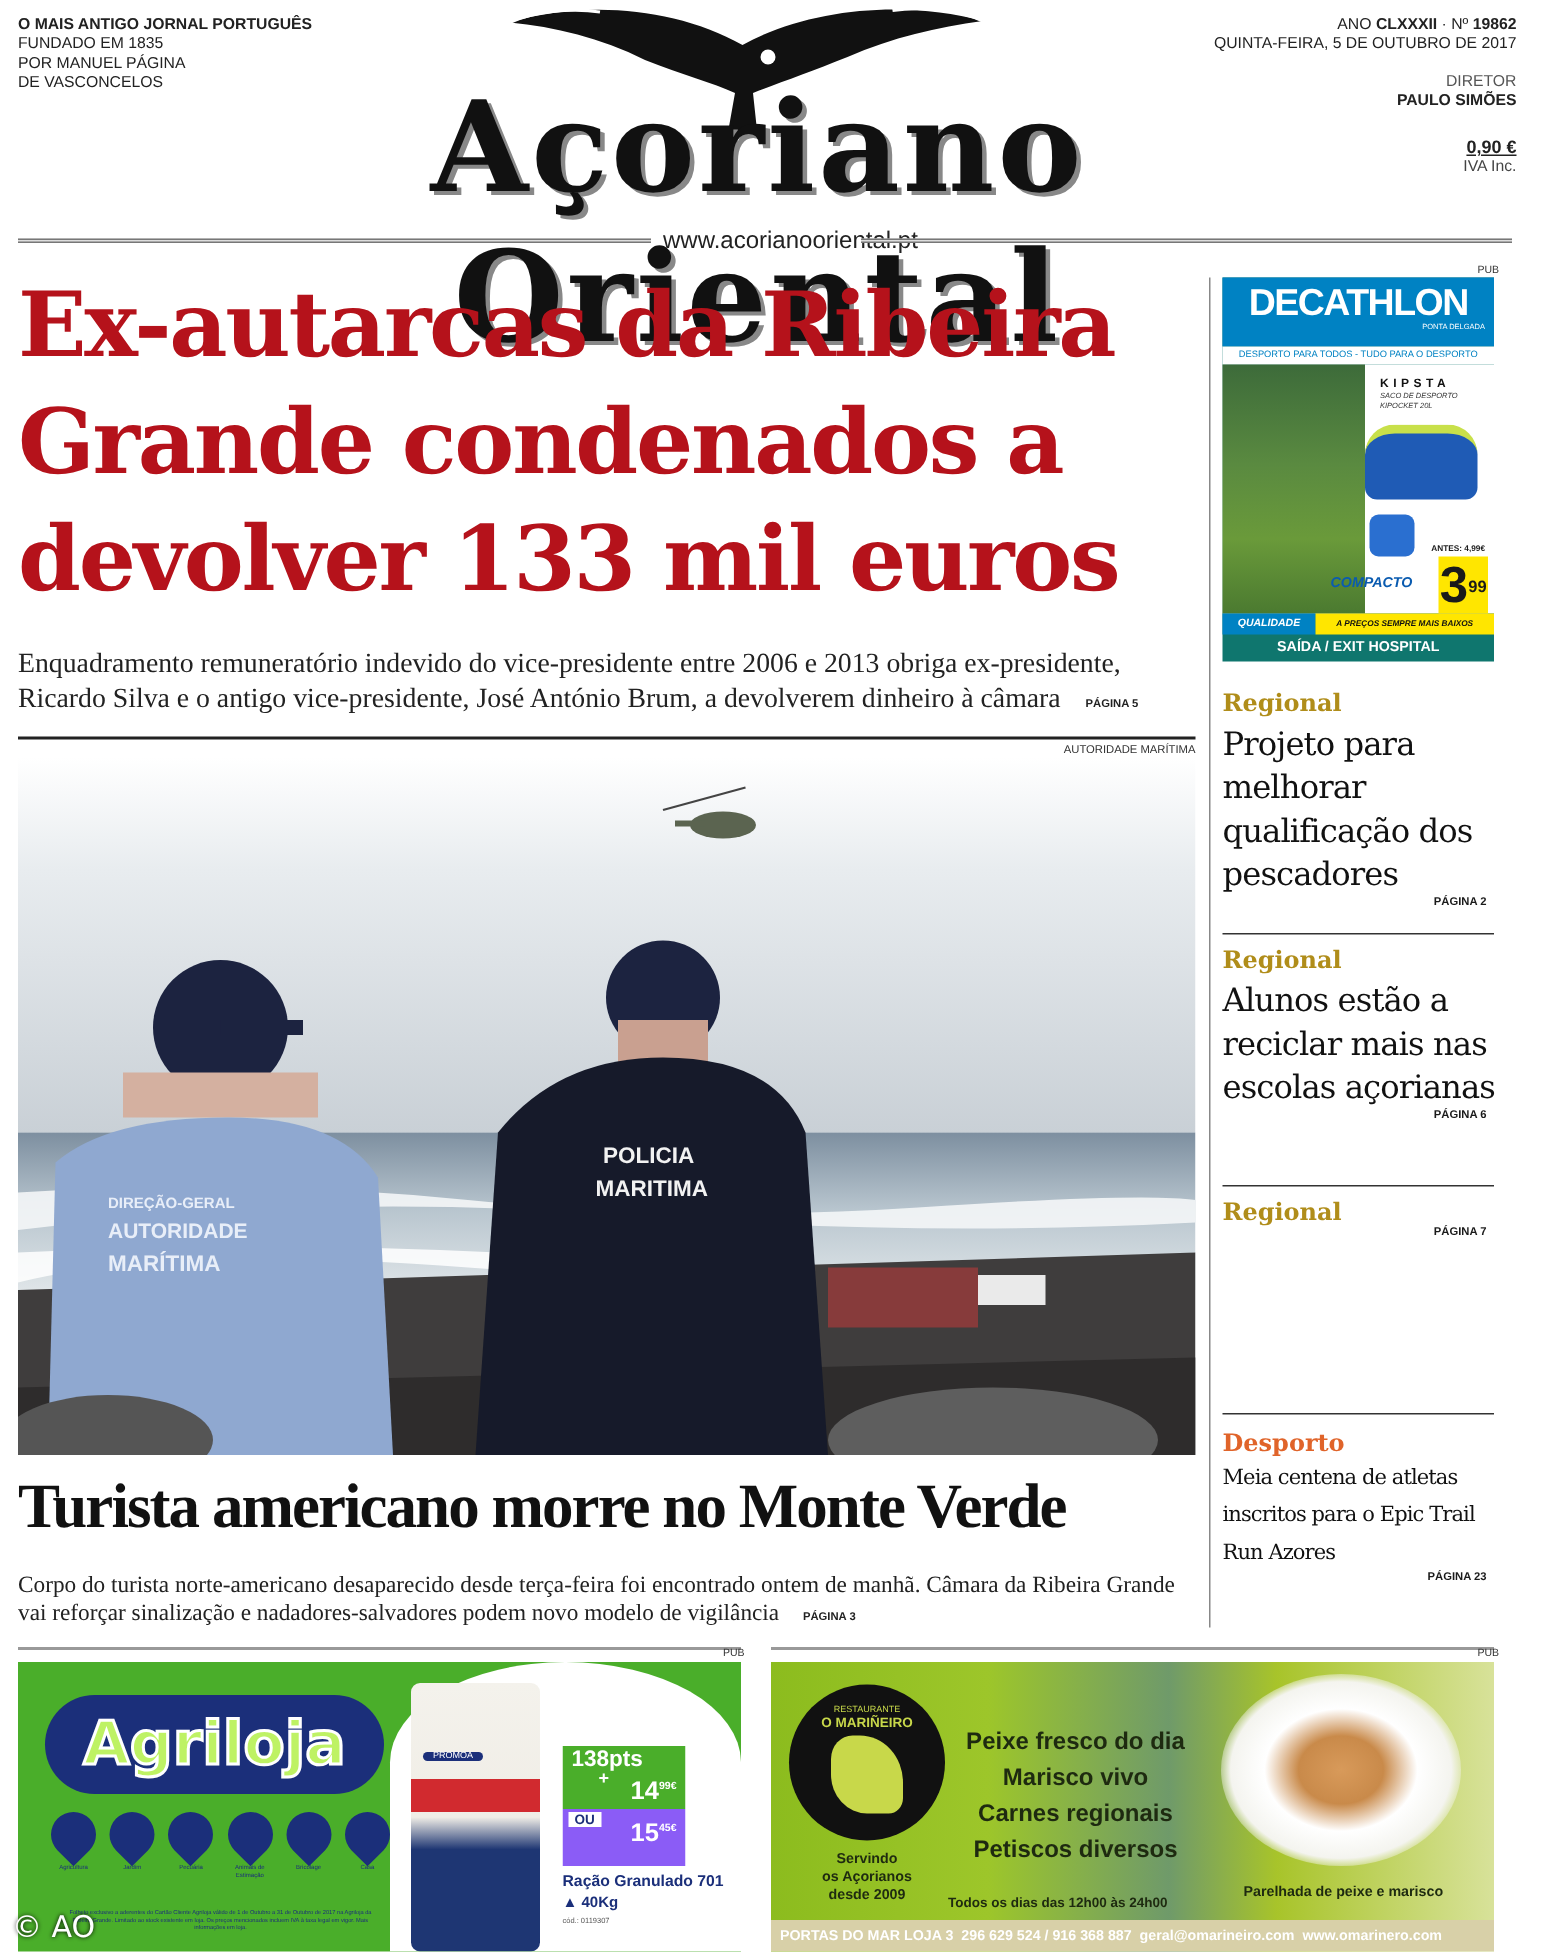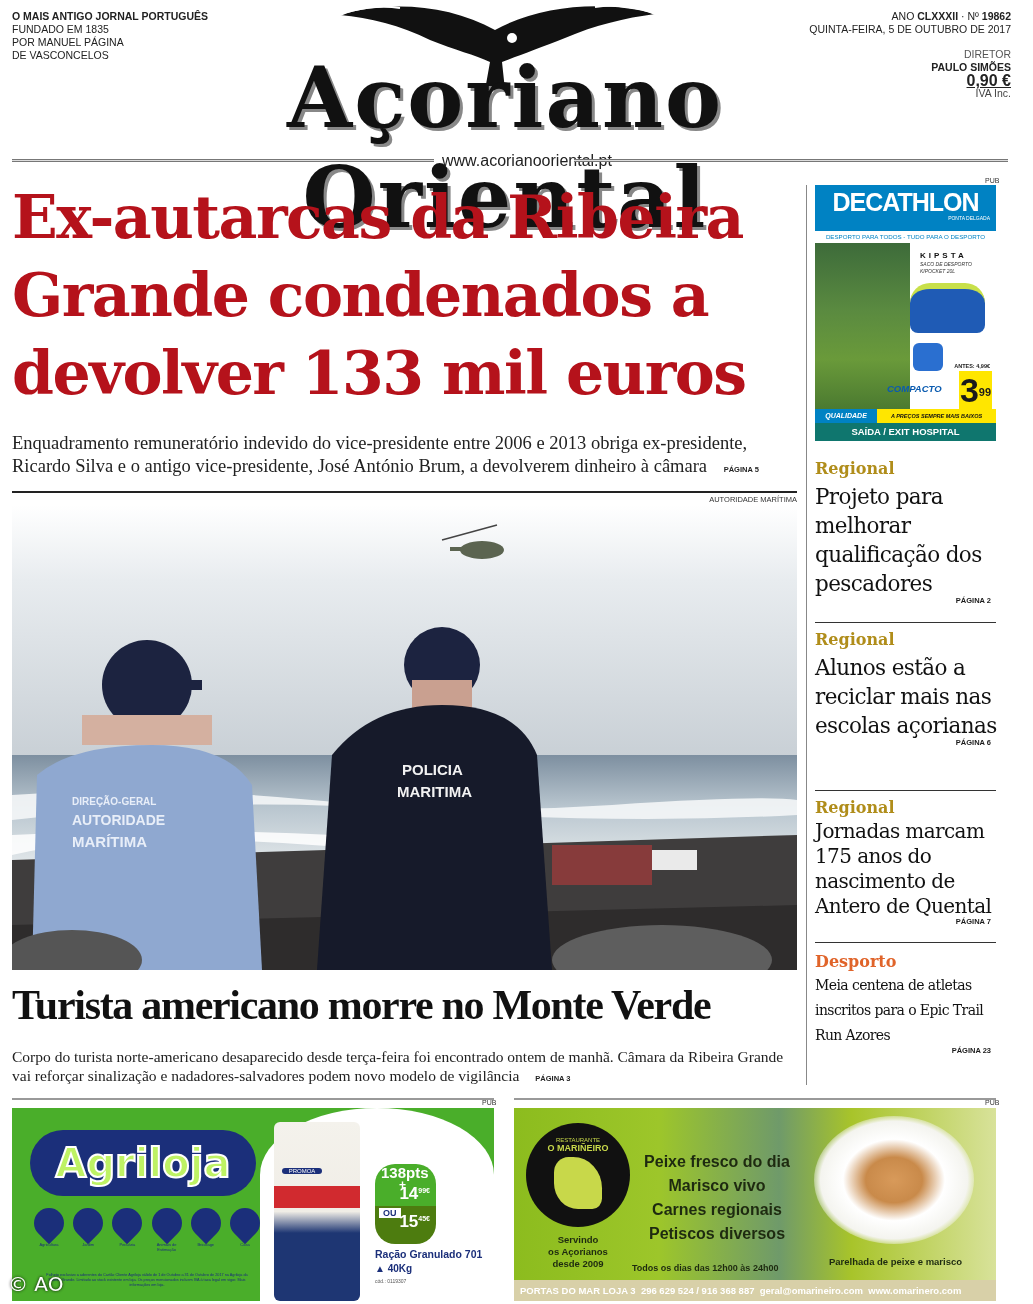--- a/index.html
+++ b/index.html
@@ -6,21 +6,21 @@
   html, body { width: 1033px; height: 1304px; background: #ffffff; overflow: hidden; }
   body { position: relative; font-family: "Liberation Sans", sans-serif; color: #1a1a1a; }
   .abs { position: absolute; }
 
   
   .mast-left { left: 12px; top: 10px; font-family: "Liberation Sans", sans-serif; font-size: 10.5px; line-height: 13px; color: #222; }
   .mast-left .strong { font-weight: bold; }
   .mast-right { right: 22px; top: 10px; text-align: right; font-size: 10.5px; line-height: 13px; color: #222; }
   .mast-right b { font-weight: bold; }
   .mast-right .director-label { margin-top: 12px; color: #555; }
-  .mast-right .price { font-weight: bold; font-size: 16px; text-decoration: underline; }
+  .mast-right .price { margin-top: 18px; font-weight: bold; font-size: 12px; text-decoration: underline; }
   .mast-right .vat { color: #444; }
   .logo { left: 100px; top: 48px; width: 810px; height: 100px; }
   .logo-text { position: absolute; left: 0; top: 0; width: 810px; text-align: center;
     font-family: "DejaVu Serif", serif; font-weight: bold; font-size: 84px; letter-spacing: 2px; color: #111;
     text-shadow: 3px 3px 0 #888; line-height: 100px; }
   .eagle { left: 280px; top: 0px; width: 430px; height: 90px; }
 
   .url-rule { left: 12px; top: 155px; width: 996px; height: 10px; }
   .url-rule .line { position: absolute; top: 4px; height: 3px; border-top: 1px solid #777; border-bottom: 1px solid #777; background: #ddd; }
   .url-rule .line.l { left: 0; width: 422px; }
@@ -204,21 +204,20 @@
 
 <div class="abs side-item" style="top:630px">
   <div class="side-cat">Regional</div>
   <div class="side-head" style="margin-top:3px">Alunos estão a reciclar mais nas escolas açorianas</div>
   <div class="side-pg">PÁGINA 6</div>
 </div>
 <div class="abs side-rule" style="top:790px"></div>
 
 <div class="abs side-item" style="top:798px">
   <div class="side-cat">Regional</div>
-  <div class="side-head" style="margin-top:1px;font-size:20px;line-height:25px;">Jornadas marcam 175 anos do nascimento de Antero de Quental</div>
   <div class="side-pg">PÁGINA 7</div>
 </div>
 <div class="abs side-rule" style="top:942px"></div>
 
 <div class="abs side-item" style="top:952px">
   <div class="side-cat sport">Desporto</div>
   <div class="side-head" style="margin-top:1px;font-size:14px;line-height:25px;">Meia centena de atletas inscritos para o Epic Trail Run Azores</div>
   <div class="side-pg">PÁGINA 23</div>
 </div>
 
@@ -257,27 +256,27 @@
         <div style="font-size:4px;color:#1b2f7a;margin-top:4px;">Casa</div>
       </div>
   </div>
   <div style="position:absolute;left:30px;top:165px;width:210px;font-size:3.8px;line-height:5px;color:#1b2f7a;text-align:center;">Folheto exclusivo a aderentes do Cartão Cliente Agriloja válido de 1 de Outubro a 31 de Outubro de 2017 na Agriloja da Ribeira Grande. Limitado ao stock existente em loja. Os preços mencionados incluem IVA à taxa legal em vigor. Mais informações em loja.</div>
 
   <div style="position:absolute;left:248px;top:0;width:234px;height:193px;background:#fff;border-radius:140px 140px 0 0 / 80px 80px 0 0;"></div>
   <div style="position:absolute;left:262px;top:14px;width:86px;height:179px;background:linear-gradient(180deg,#f4f2ec 0%,#f0ede6 50%,#1e3673 62%,#1e3673 100%);border-radius:6px;">
     <div style="position:absolute;left:8px;top:46px;width:40px;background:#1b2f7a;color:#fff;font-size:6px;border-radius:6px;text-align:center;">PROMOA</div>
     <div style="position:absolute;left:0;top:64px;width:86px;height:22px;background:#d12a2f;"></div>
   </div>
-  <div style="position:absolute;left:363px;top:56px;width:61px;height:80px;border-radius:20px;overflow:hidden;text-align:right;">
+  <div style="position:absolute;left:363px;top:56px;width:82px;height:80px;border-radius:0;overflow:hidden;text-align:right;">
     <div style="height:42px;background:#4aae2a;position:relative;">
       <div style="position:absolute;left:6px;top:0;color:#fff;font-size:15px;font-weight:bold;">138pts</div>
       <div style="position:absolute;left:24px;top:14px;color:#fff;font-size:12px;font-weight:bold;">+</div>
       <div style="position:absolute;right:6px;top:20px;color:#fff;font-weight:bold;"><span style="font-size:17px;">14</span><sup style="font-size:7px;">99€</sup></div>
     </div>
-    <div style="height:38px;background:#4d7c0f;position:relative;">
+    <div style="height:38px;background:#8b5cf6;position:relative;">
       <div style="position:absolute;left:4px;top:2px;background:#fff;color:#1b2f7a;font-size:9px;font-weight:bold;padding:0 4px;">OU</div>
       <div style="position:absolute;right:6px;top:6px;color:#fff;font-weight:bold;"><span style="font-size:17px;">15</span><sup style="font-size:7px;">45€</sup></div>
     </div>
   </div>
   <div style="position:absolute;left:363px;top:140px;color:#1b2f7a;font-size:10.5px;font-weight:bold;">Ração Granulado 701</div>
   <div style="position:absolute;left:363px;top:155px;color:#1b2f7a;font-size:10px;font-weight:bold;">▲ <span>40Kg</span></div>
   <div style="position:absolute;left:363px;top:170px;color:#555;font-size:5px;">cód.: 0119307</div>
 </div>
 
 <div class="abs mari">

